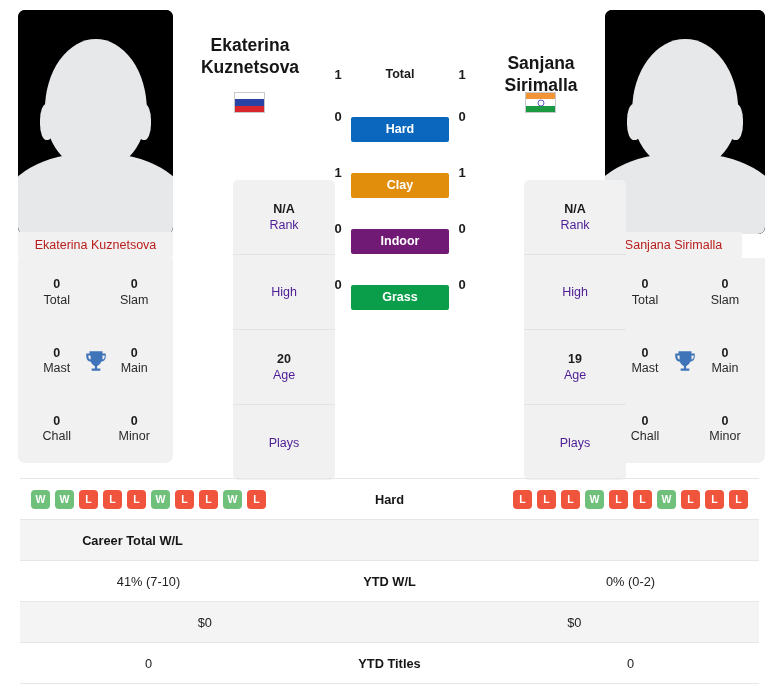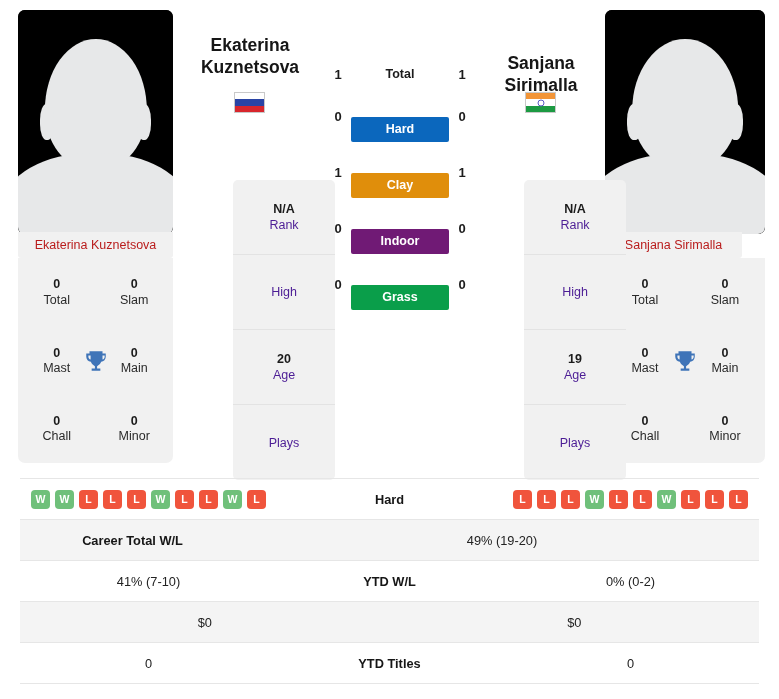--- a/index.html
+++ b/index.html
@@ -410,21 +410,20 @@
           <span class="fbadge L">L</span>
           <span class="fbadge W">W</span>
           <span class="fbadge L">L</span>
           <span class="fbadge L">L</span>
           <span class="fbadge L">L</span>
         </div>
     </div>
 
     <div class="srow shade">
       <div class="scell mid">Career Total W/L</div>
-      <div class="scell side">49% (19-20)</div>
     </div>
 
     <div class="srow">
       <div class="scell side">41% (7-10)</div>
       <div class="scell mid">YTD W/L</div>
       <div class="scell side">0% (0-2)</div>
     </div>
 
     <div class="srow shade">
       <div class="scell side">$0</div>

